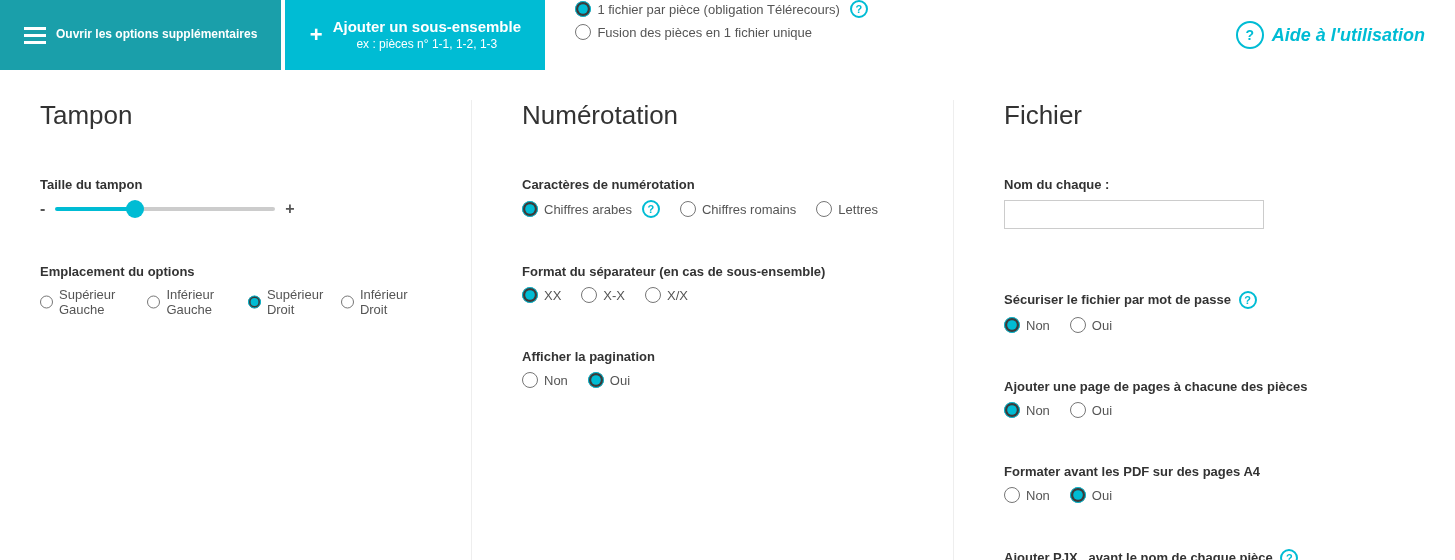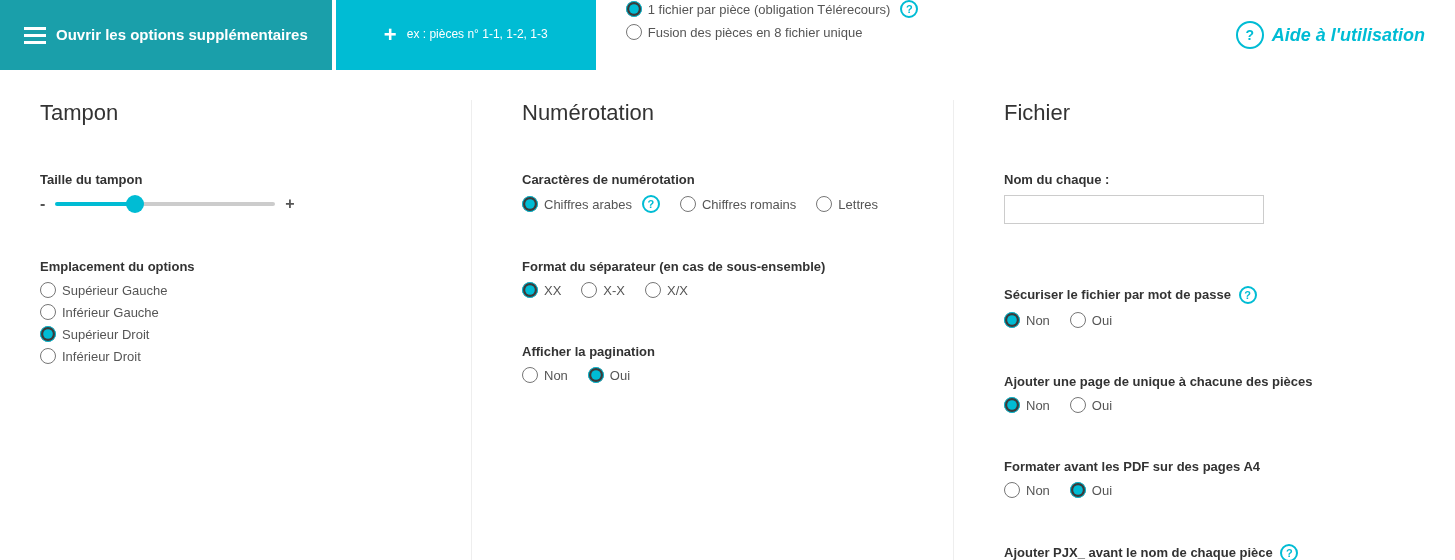--- a/index.html
+++ b/index.html
@@ -12,21 +12,21 @@
       min-height: 560px;
     }
 
     .btn-options {
       display: flex;
       align-items: center;
       gap: 10px;
       background: #1a9faa;
       color: #fff;
       padding: 12px 24px;
-      font-size: 15px;
+      font-size: 12px;
       font-weight: bold;
       cursor: pointer;
       border: none;
       min-width: 200px;
       text-align: right;
       justify-content: center;
       line-height: 1.3;
     }
 
     .btn-add {
@@ -107,21 +107,21 @@
       flex: 1;
       padding-right: 30px;
     }
 
     .section-divider {
       border-left: 1px solid #eee;
       margin: 0 20px;
     }
 
     .section-title {
-      font-size: 22px;
+      font-size: 26px;
       font-weight: 300;
       color: #333;
       margin-bottom: 7px;
     }
 
     .field-label {
       font-weight: bold;
       font-size: 13px;
       color: #333;
       margin-bottom: 8px;
@@ -159,21 +159,21 @@
       width: 18px;
       height: 18px;
       border-radius: 50%;
       background: #00bcd4;
       cursor: pointer;
     }
 
     
     .radio-group {
       display: flex;
-      flex-direction: column;
+      flex-direction: row;
       gap: 6px;
     }
 
     .radio-group-row {
       display: flex;
       flex-direction: row;
       gap: 20px;
       margin-bottom: 16px;
       flex-wrap: wrap;
     }
@@ -244,33 +244,34 @@
       <span></span>
         <span></span>
         <span></span>
     </div>
     <span>Ouvrir les options supplémentaires</span>
   </button>
 
   <button class="btn-add">
     <span class="btn-plus">+</span>
     <div>
+      <div>Ajouter un sous-ensemble</div>
       <div style="font-size:12px;font-weight:normal;">ex : pièces n° 1-1, 1-2, 1-3</div>
     </div>
   </button>
 
   <div class="header-radio-group" style="margin-left:30px;">
     <label class="radio-item">
       <input type="radio" name="fichier-mode" checked="" style="">
       <span>1 fichier par pièce (obligation Télérecours)</span>
       <span class="help-icon">?</span>
     </label>
     <label class="radio-item">
       <input type="radio" name="fichier-mode" style="">
-      <span>Fusion des pièces en 8 fichier unique</span>
+      <span>Fusion des pièces en 1 fichier unique</span>
     </label>
   </div>
 
   <a class="aide-link" href="#">
     <span class="circle-q">?</span>
     <span>Aide à l'utilisation</span>
   </a>
 </div>
 
 <div class="main-content">
@@ -388,21 +389,21 @@
           <span>Non</span>
         </label>
         <label class="radio-item">
           <input type="radio" name="securiser" style="">
           <span>Oui</span>
         </label>
       </div>
     </div>
 
     <div class="field-block">
-      <span class="field-label">Ajouter une page de unique à chacune des pièces</span>
+      <span class="field-label">Ajouter une page de pages à chacune des pièces</span>
       <div class="radio-group-row">
         <label class="radio-item">
           <input type="radio" name="page-garde" checked="" style="">
           <span>Non</span>
         </label>
         <label class="radio-item">
           <input type="radio" name="page-garde" style="">
           <span>Oui</span>
         </label>
       </div>

